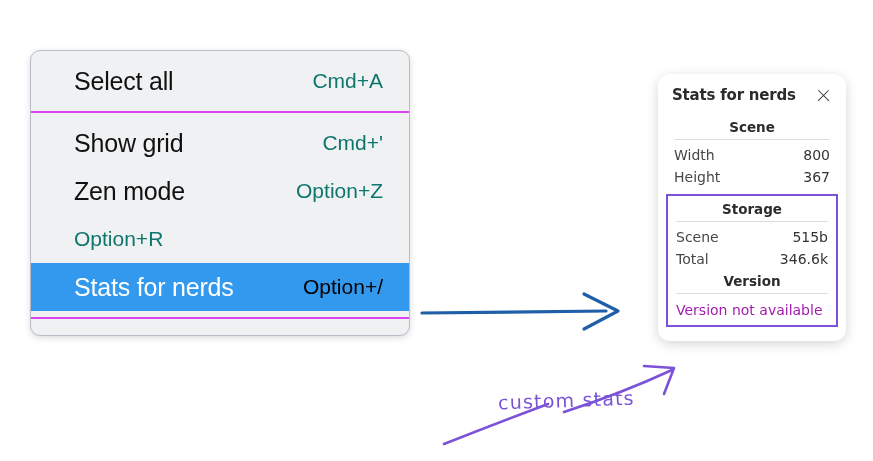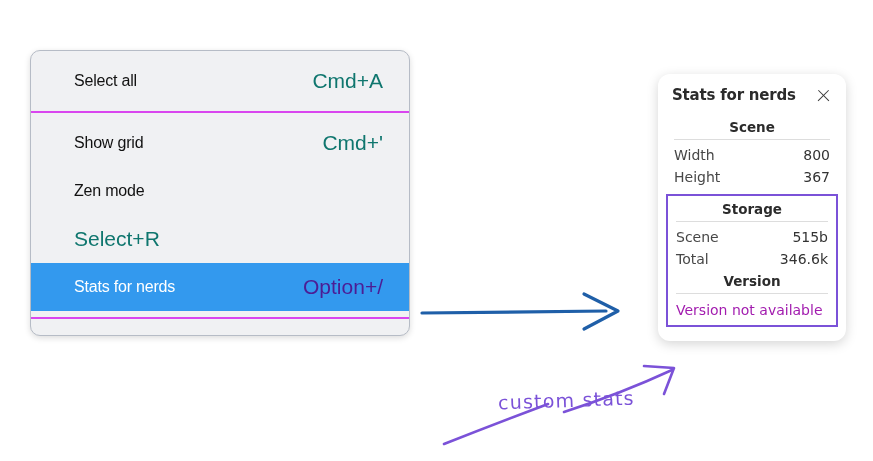--- a/index.html
+++ b/index.html
@@ -35,33 +35,33 @@
   .menu-item {
     display: flex;
     align-items: center;
     justify-content: space-between;
     height: 48px;
     padding: 0 26px 0 43px;
     box-sizing: border-box;
     cursor: default;
   }
   .menu-item .label {
-    font-size: 16px;
+    font-size: 25px;
     color: #111111;
     letter-spacing: -0.2px;
     white-space: nowrap;
   }
   .menu-item .shortcut {
     font-size: 21px;
     color: #0f766e;
     white-space: nowrap;
   }
   .menu-item.selected { background: #3399ee; }
   .menu-item.selected .label { color: #ffffff; }
-  .menu-item.selected .shortcut { color: #4c1d95; margin-left: 48px; }
+  .menu-item.selected .shortcut { color: #000000; margin-left: 48px; }
 
   
   #stats-panel {
     position: absolute;
     left: 658px;
     top: 74px;
     width: 188px;
     background: #ffffff;
     border-radius: 12px;
     box-shadow: 0 3px 12px rgba(0,0,0,0.17);
@@ -167,23 +167,24 @@
     </div>
   </div>
 
   <div class="menu-group">
     <div class="menu-item">
       <span class="label">Show grid</span>
       <span class="shortcut">Cmd+'</span>
     </div>
     <div class="menu-item">
       <span class="label">Zen mode</span>
-    </div>
-    <div class="menu-item">
-      <span class="shortcut">Select+R</span>
+      <span class="shortcut">Option+Z</span>
+    </div>
+    <div class="menu-item">
+      <span class="shortcut">Option+R</span>
     </div>
     <div class="menu-item selected">
       <span class="label">Stats for nerds</span>
       <span class="shortcut">Option+/</span>
     </div>
   </div>
 
   <div class="menu-group tail"></div>
 </div>
 

